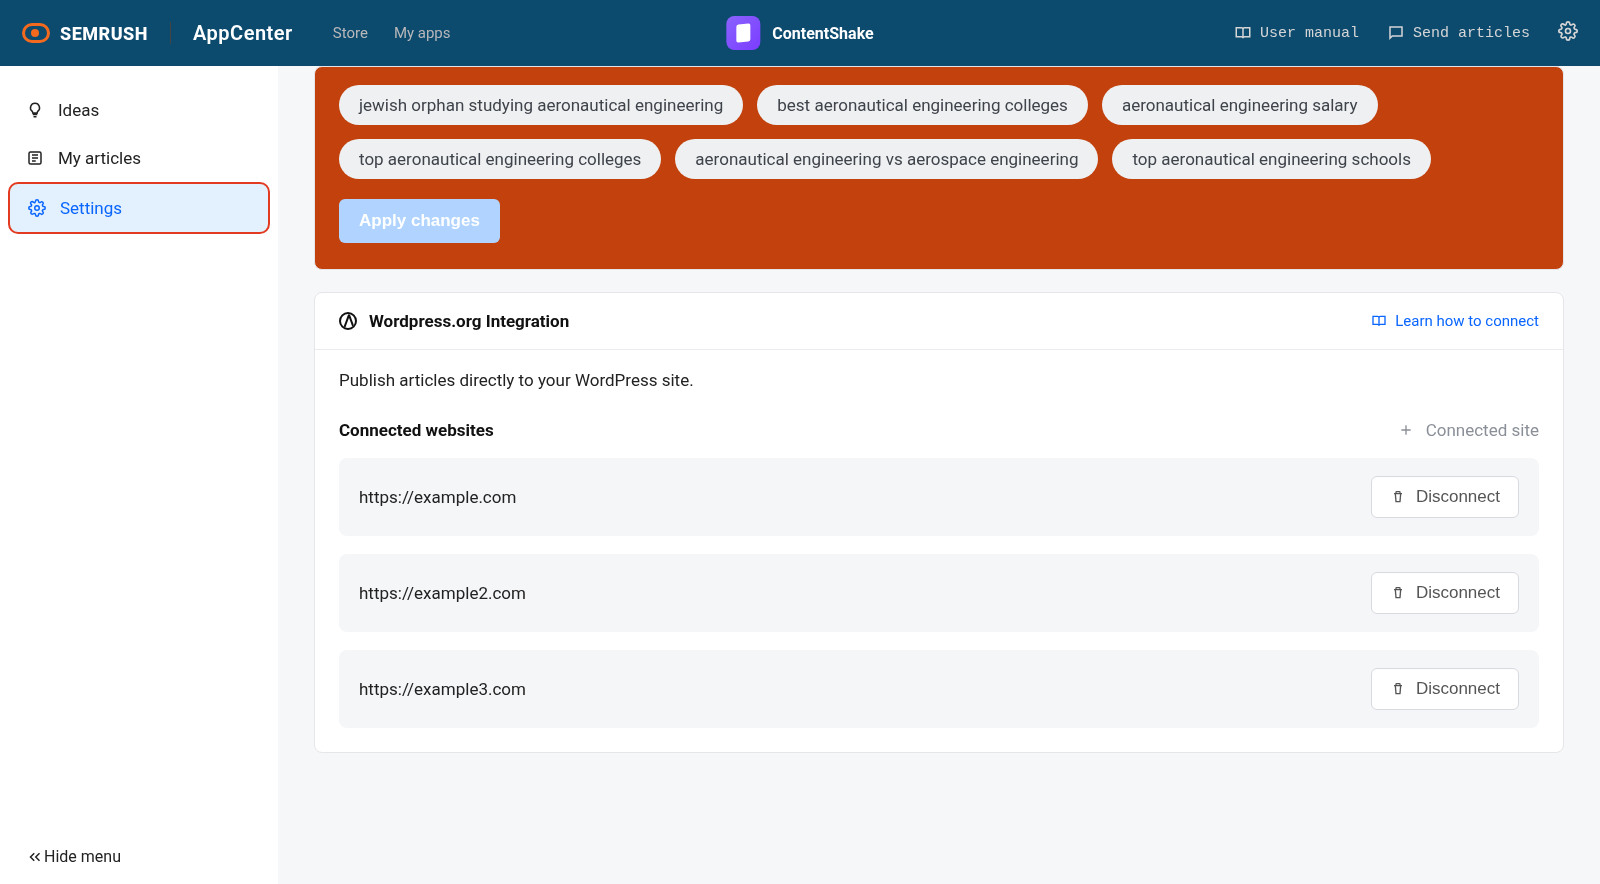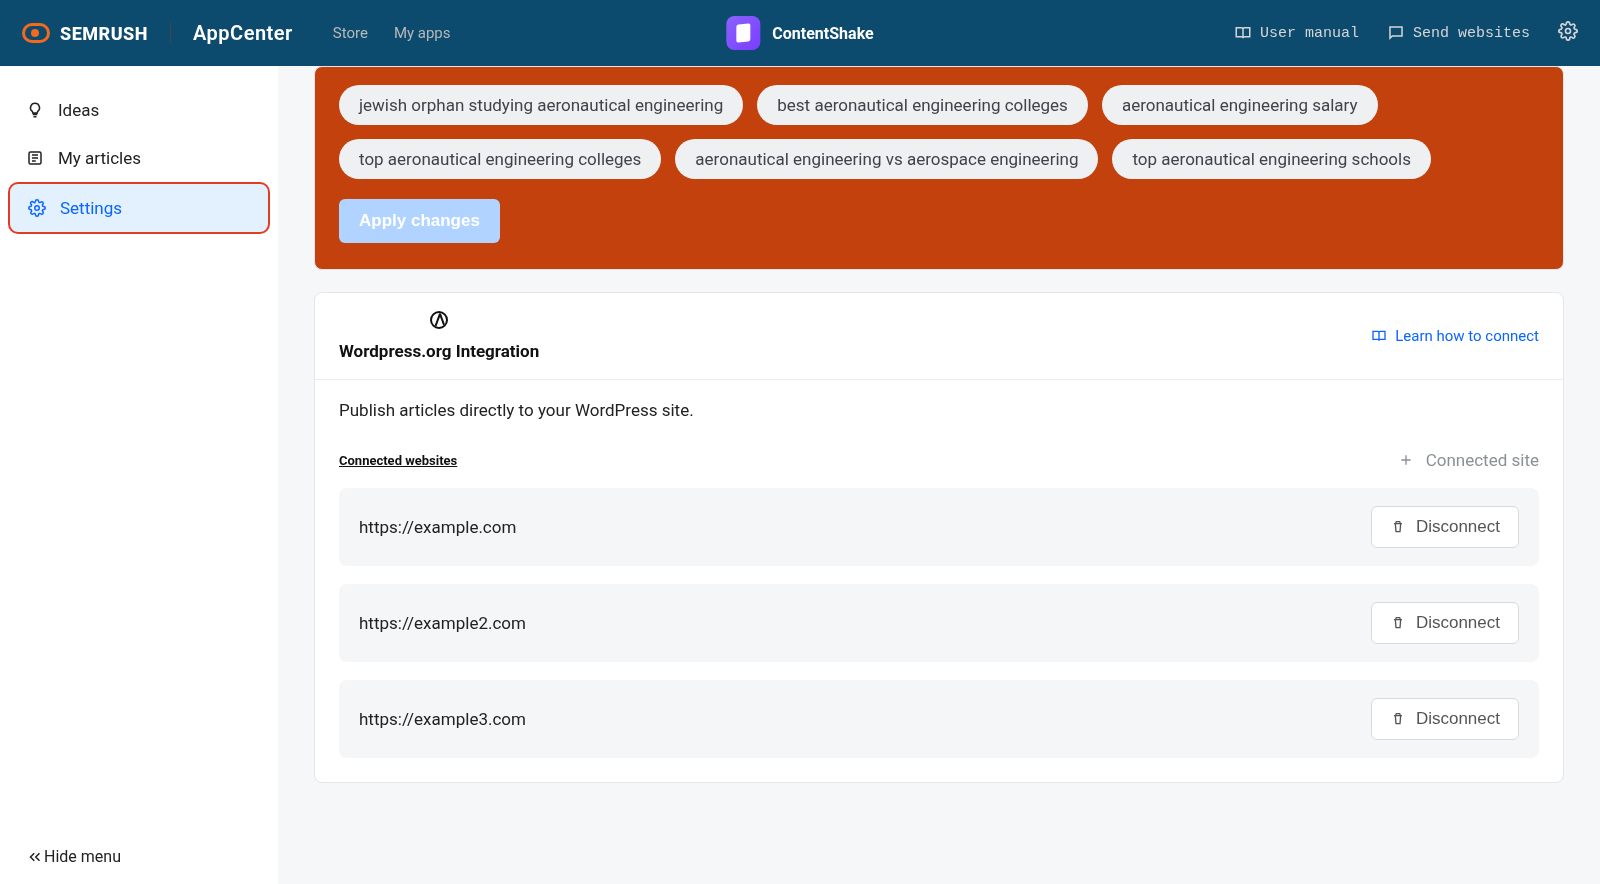--- a/index.html
+++ b/index.html
@@ -79,31 +79,31 @@
     padding:12px 20px; font-size:17px; font-weight:600; cursor:default;
   }
 
   .wp-card {
     background:#fff; border:1px solid #e6e6ea; border-radius:8px; margin-top:22px;
   }
   .wp-header {
     display:flex; align-items:center; justify-content:space-between;
     padding:18px 24px; border-bottom:1px solid #ececf0;
   }
-  .wp-title { display:flex; align-items:center; gap:12px; font-weight:700; font-size:17px;flex-direction:column;}
+  .wp-title { display:flex; align-items:center; gap:12px; font-weight:700; font-size:17px;}
   .wp-title .wp-icon {
     width:18px; height:18px; border-radius:50%; border:2px solid #111; position:relative; overflow:hidden;
   }
   .wp-title .wp-icon::before { content:""; position:absolute; width:2px; height:18px; background:#111; left:4px; transform:rotate(20deg);}
   .wp-title .wp-icon::after { content:""; position:absolute; width:2px; height:18px; background:#111; left:10px; transform:rotate(-20deg);}
   .learn-link { color:#0a66ff; font-size:15px; display:flex; align-items:center; gap:8px; cursor:pointer;}
   .wp-body { padding: 20px 24px 24px 24px; }
   .wp-desc { font-size:17px; color:#222; }
   .conn-row { display:flex; align-items:center; justify-content:space-between; margin-top:30px;}
-  .conn-label { font-weight:700; font-size:13px;text-decoration:underline;}
+  .conn-label { font-weight:700; font-size:17px;}
   .conn-add { color:#8a8f98; font-size:17px; display:flex; align-items:center; gap:12px; cursor:pointer;}
   .site-row {
     background:#f5f6f8; border-radius:8px; margin-top:18px;
     display:flex; align-items:center; justify-content:space-between;
     padding: 18px 20px;
   }
   .site-url { font-size:17px; color:#222;}
   .disc-btn {
     background:#fff; border:1px solid #d7dadf; border-radius:6px;
     padding:10px 18px; font-size:17px; color:#555; display:flex; align-items:center; gap:10px; cursor:pointer;
@@ -137,21 +137,21 @@
     <div class="link">
       <svg width="18" height="18" viewBox="0 0 24 24" fill="none" stroke="#d5d5d6" stroke-width="2">
           <path d="M3 5h7a2 2 0 0 1 2 2v12a2 2 0 0 0-2-2H3V5zM21 5h-7a2 2 0 0 0-2 2v12a2 2 0 0 1 2-2h7V5z"></path>
         </svg>
       <span>User manual</span>
     </div>
     <div class="link">
       <svg width="18" height="18" viewBox="0 0 24 24" fill="none" stroke="#d5d5d6" stroke-width="2">
           <path d="M4 4h16v12H7l-3 3V4z"></path>
         </svg>
-      <span>Send websites</span>
+      <span>Send articles</span>
     </div>
     <div class="gearwrap">
       <svg viewBox="0 0 24 24" fill="none" stroke-width="2">
           <circle cx="12" cy="12" r="3"></circle>
           <path d="M19.4 15a1.7 1.7 0 0 0 .34 1.87l.06.06a2 2 0 1 1-2.83 2.83l-.06-.06a1.7 1.7 0 0 0-1.87-.34 1.7 1.7 0 0 0-1 1.55V21a2 2 0 1 1-4 0v-.09a1.7 1.7 0 0 0-1-1.55 1.7 1.7 0 0 0-1.87.34l-.06.06a2 2 0 1 1-2.83-2.83l.06-.06a1.7 1.7 0 0 0 .34-1.87 1.7 1.7 0 0 0-1.55-1H3a2 2 0 1 1 0-4h.09a1.7 1.7 0 0 0 1.55-1 1.7 1.7 0 0 0-.34-1.87l-.06-.06A2 2 0 1 1 7.07 4.3l.6.06a1.7 1.7 0 0 0 1.87.34H9a1.7 1.7 0 0 0 1-1.55V3a2 2 0 1 1 4 0v.09a1.7 1.7 0 0 0 1 1.55 1.7 1.7 0 0 0 1.87-.34l.06-.06a2 2 0 1 1 2.83 2.83l-.06.06a1.7 1.7 0 0 0-.34 1.87V9a1.7 1.7 0 0 0 1.55 1H21a2 2 0 1 1 0 4h-.09a1.7 1.7 0 0 0-1.55 1z"></path>
         </svg>
     </div>
   </div>
 </div>
 

